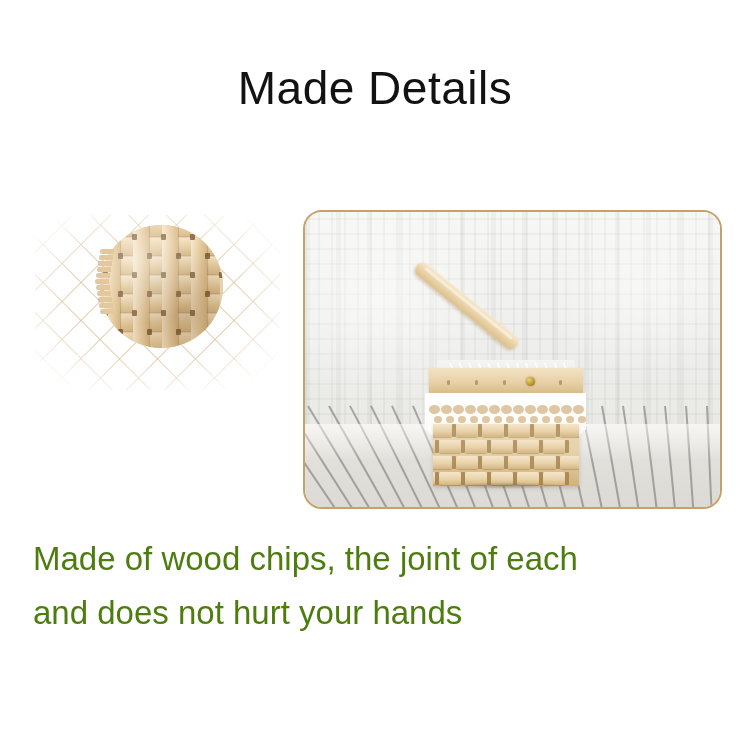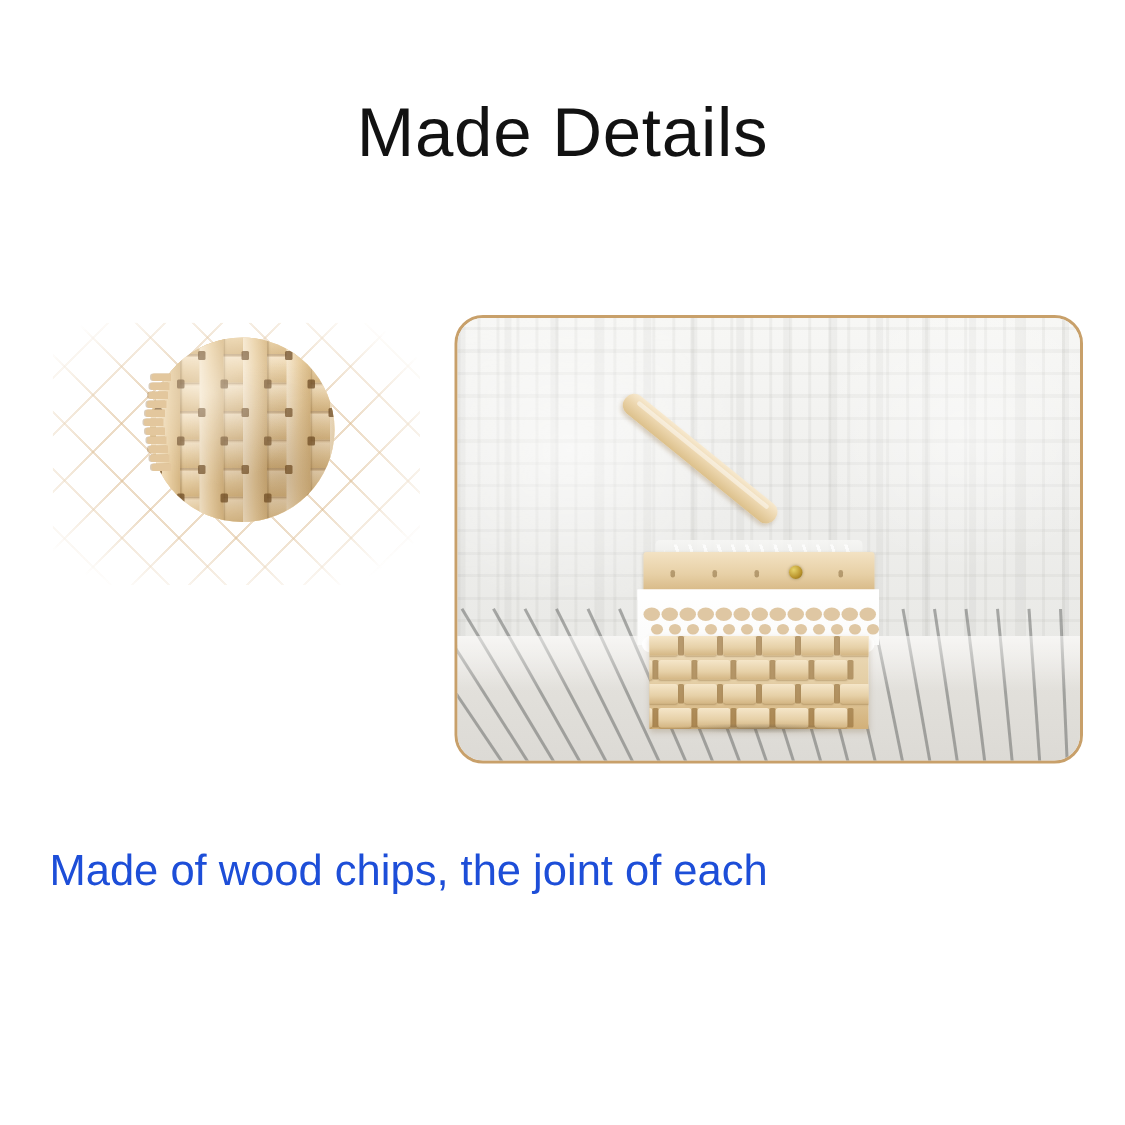--- a/index.html
+++ b/index.html
@@ -171,22 +171,22 @@
     box-shadow:0 1px 1px rgba(130,95,45,.35);
   }
   .bgap{position:absolute;height:13px;background:#8a6530;opacity:.55;border-radius:1px;}
   #base-shadow{
     position:absolute;left:6px;top:218px;width:154px;height:9px;
     background:radial-gradient(ellipse 50% 50% at 50% 40%, rgba(90,85,75,.34), rgba(90,85,75,0) 75%);
   }
 
   
   #caption{
-    position:absolute;left:33px;top:554px;width:690px;
-    font-size:29px;line-height:54px;color:#1d4ed8;font-weight:400;
+    position:absolute;left:33px;top:532px;width:690px;
+    font-size:33px;line-height:54px;color:#4d7c0f;font-weight:400;
   }
   #caption div{white-space:nowrap;}
 </style>
 </head>
 <body>
 
 <div id="title">Made Details</div>
 
 <div id="inset-wrap">
   <div id="lattice"></div>
@@ -375,13 +375,14 @@
         <div class="bgap" style="left:106px;top:48px;width:4px"></div>
         <div class="brick" style="left:110px;top:48px;width:22px"></div>
         <div class="bgap" style="left:132px;top:48px;width:4px"></div>
       </div>
     <div id="base-shadow"></div>
   </div>
 </div>
 
 <div id="caption">
   <div>Made of wood chips, the joint of each</div>
+  <div>and does not hurt your hands</div>
 </div>
 
 </body></html>

